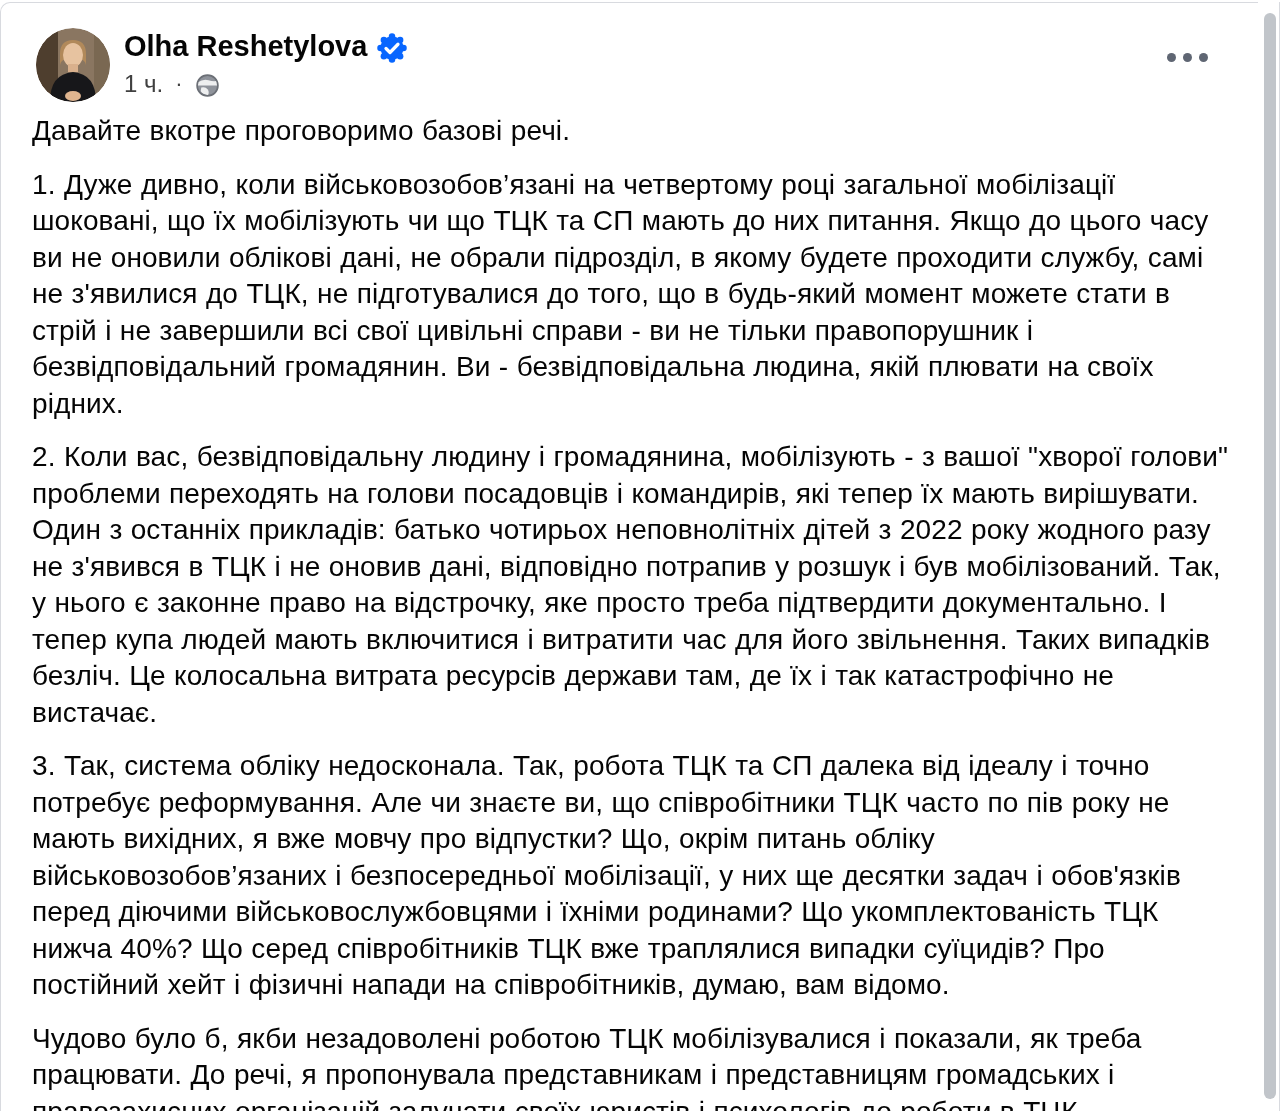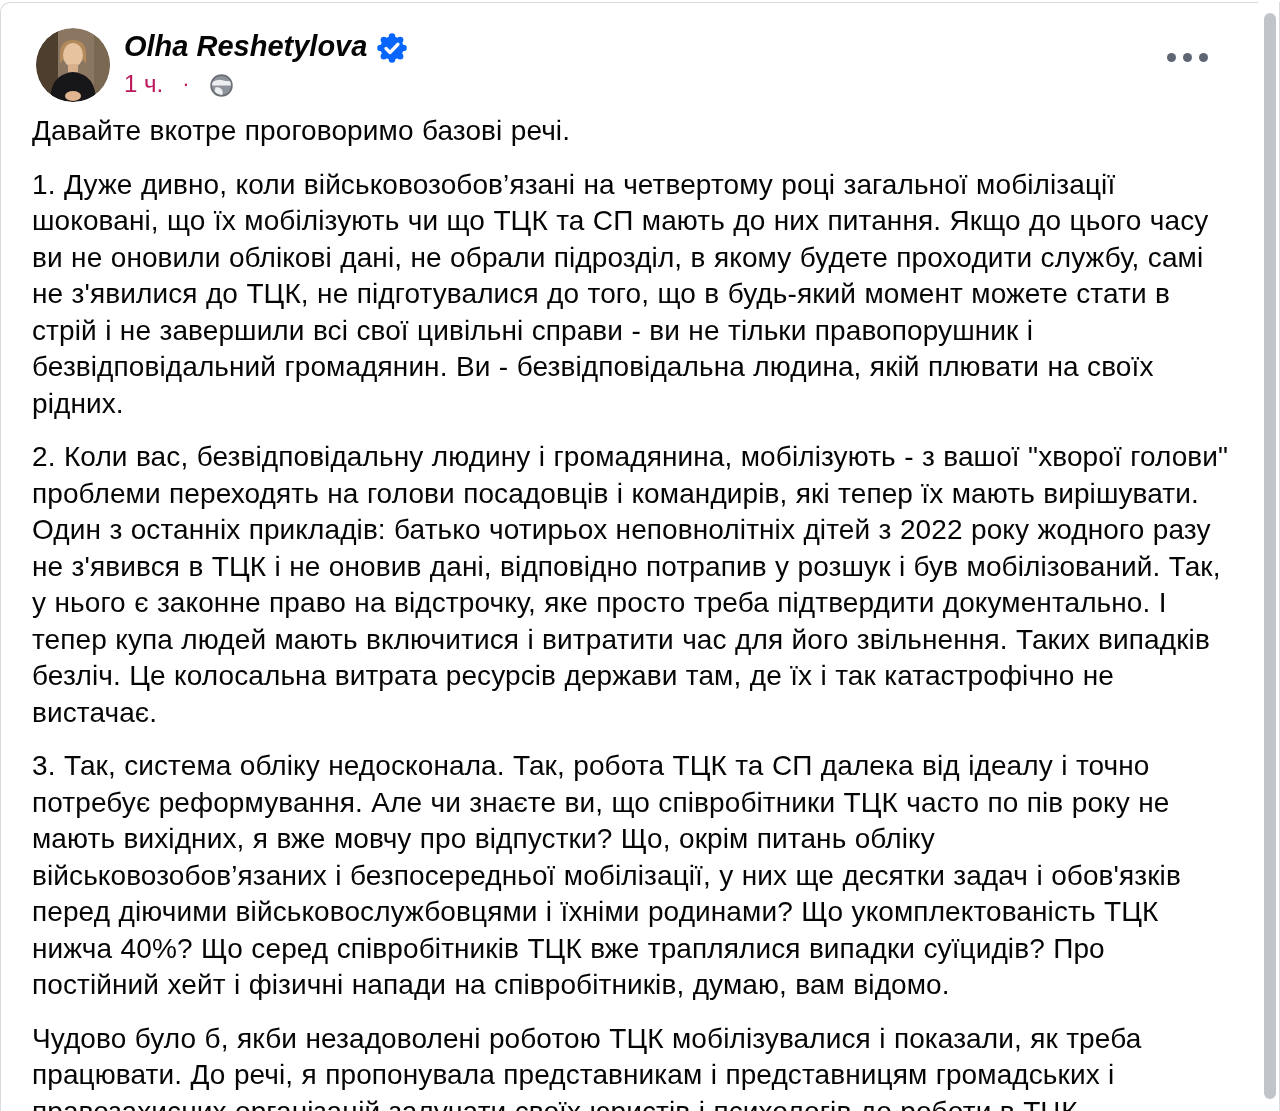--- a/index.html
+++ b/index.html
@@ -70,36 +70,35 @@
   .header-text {
     margin-left: 14px;
     padding-top: 2px;
     flex: 1 1 auto;
     min-width: 0;
   }
   .name-row {
     display: flex;
     align-items: center;
     gap: 10px;
-    font-style: italic;
   }
   .author-name {
     font-size: 29px;
     font-weight: 700;
     color: #050505;
     line-height: 1.15;
     cursor: pointer;
   }
   .verified-badge { display: inline-flex; margin-top: 2px; }
   .meta-row {
     display: flex;
     align-items: center;
-    gap: 19px;
+    gap: 12px;
     margin-top: 7px;
-    color: #be185d;
+    color: #404040;
     font-size: 24px;
   }
   .meta-sep { font-size: 22px; line-height: 1; }
   .globe { display: inline-flex; margin-top: 2px; }
   .more-btn {
     position: absolute;
     top: 42px; right: 46px;
     display: flex;
     gap: 7px;
     padding: 8px 4px;

